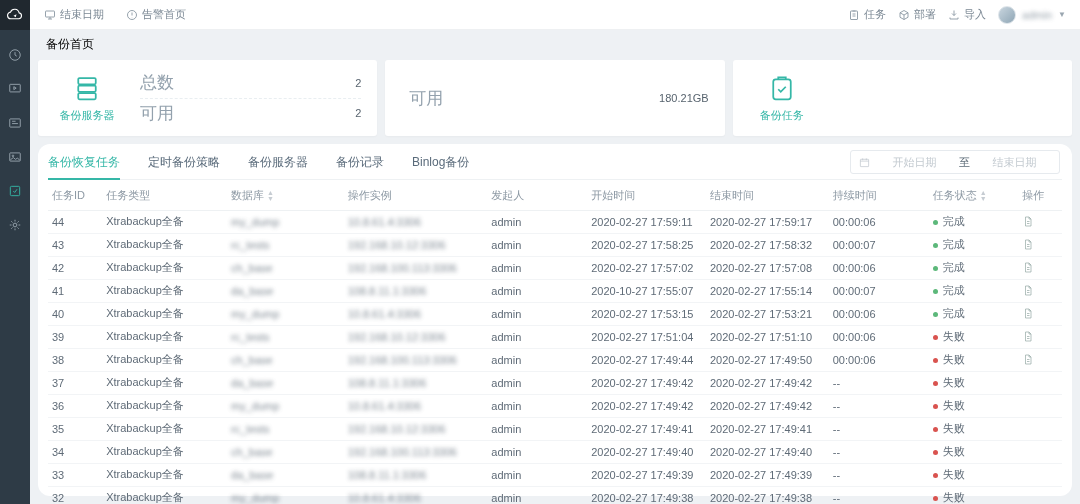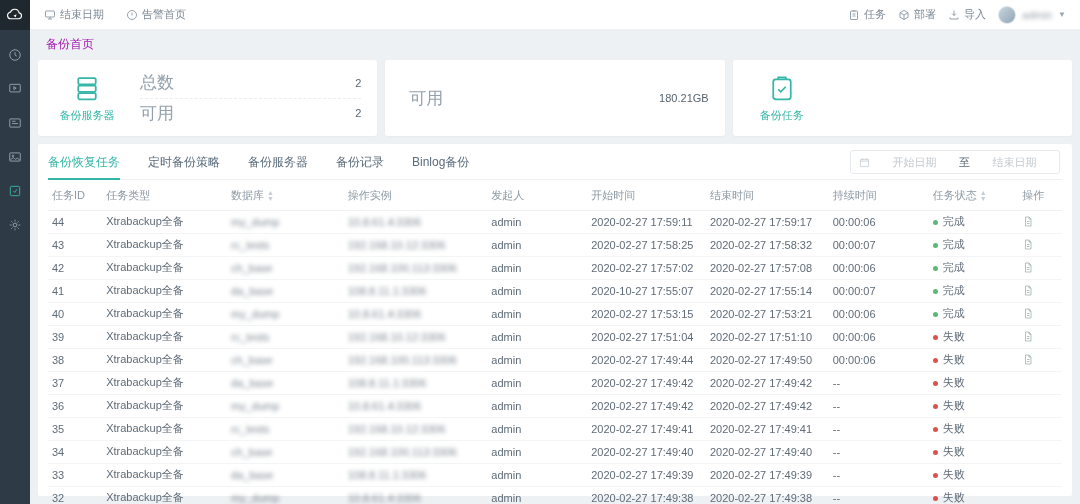--- a/index.html
+++ b/index.html
@@ -23,35 +23,35 @@
   .caret-down { font-size:8px; color:#9aa6b0; }
   .blurred { filter:blur(2px); opacity:.8; }
   
   .sidebar { position:absolute; left:0; top:30px; bottom:0; width:30px; background:#2e3b46;
     display:flex; flex-direction:column; align-items:center; padding-top:8px; z-index:3; }
   .side-item { width:30px; height:34px; display:flex; align-items:center; justify-content:center; cursor:pointer; }
   .side-item svg { width:14px; height:14px; stroke:#98a5ae; fill:none; stroke-width:1.6; }
   .side-item.active svg { stroke:var(--accent); }
   
   .content { position:absolute; left:30px; top:30px; right:0; bottom:0; }
-  .breadcrumb { height:28px; line-height:28px; padding-left:16px; color:#a21caf; font-size:12px; }
+  .breadcrumb { height:28px; line-height:28px; padding-left:16px; color:#000000; font-size:12px; }
   
   .cards { display:flex; gap:8px; padding:2px 8px 0 8px; }
   .card { flex:1; background:#fff; border-radius:3px; height:76px; display:flex;
     padding:8px 16px 8px 10px; box-shadow:0 1px 2px rgba(0,0,0,.03); }
   .card-left { width:78px; display:flex; flex-direction:column; align-items:center; justify-content:center; }
   .card-left svg { width:30px; height:30px; stroke:var(--accent); fill:none; stroke-width:1.4; }
   .card-title { color:var(--accent); font-size:11px; margin-top:5px; white-space:nowrap; }
   .card-rows { flex:1; display:flex; flex-direction:column; justify-content:center; padding-left:14px; }
   .stat-row { flex:1; display:flex; align-items:center; min-height:0; }
   .stat-row + .stat-row { border-top:1px dashed #e9eef1; }
   .stat-label { color:#93a1ad; font-size:17px; white-space:nowrap; }
   .stat-value { margin-left:auto; color:#57636e; font-size:11px; }
   
-  .panel { margin:8px 8px 0 8px; background:#fff; border-radius:2px;
+  .panel { margin:8px 8px 0 8px; background:#fff; border-radius:12px;
     padding:0 10px; position:relative; height:calc(100% - 182px + 60px); min-height:350px; }
   .tabs-row { display:flex; align-items:center; height:36px; border-bottom:1px solid #eef1f3; position:relative; }
   .tab { margin-right:28px; font-size:12px; color:#5a6b7b; height:36px; line-height:36px; cursor:pointer; position:relative; }
   .tab.active { color:var(--accent); }
   .tab.active::after { content:""; position:absolute; left:0; right:0; bottom:0; height:2px; background:var(--accent); }
   .date-range { position:absolute; right:2px; top:6px; width:210px; height:24px;
     border:1px solid #e6eaee; border-radius:3px; display:flex; align-items:center;
     padding:0 8px; gap:8px; background:#fff; cursor:pointer; }
   .date-range svg { width:11px; height:11px; stroke:#c0c7cd; fill:none; stroke-width:1.6; flex:none; }
   .date-ph { color:#c3cad0; font-size:11px; flex:1; text-align:center; }

